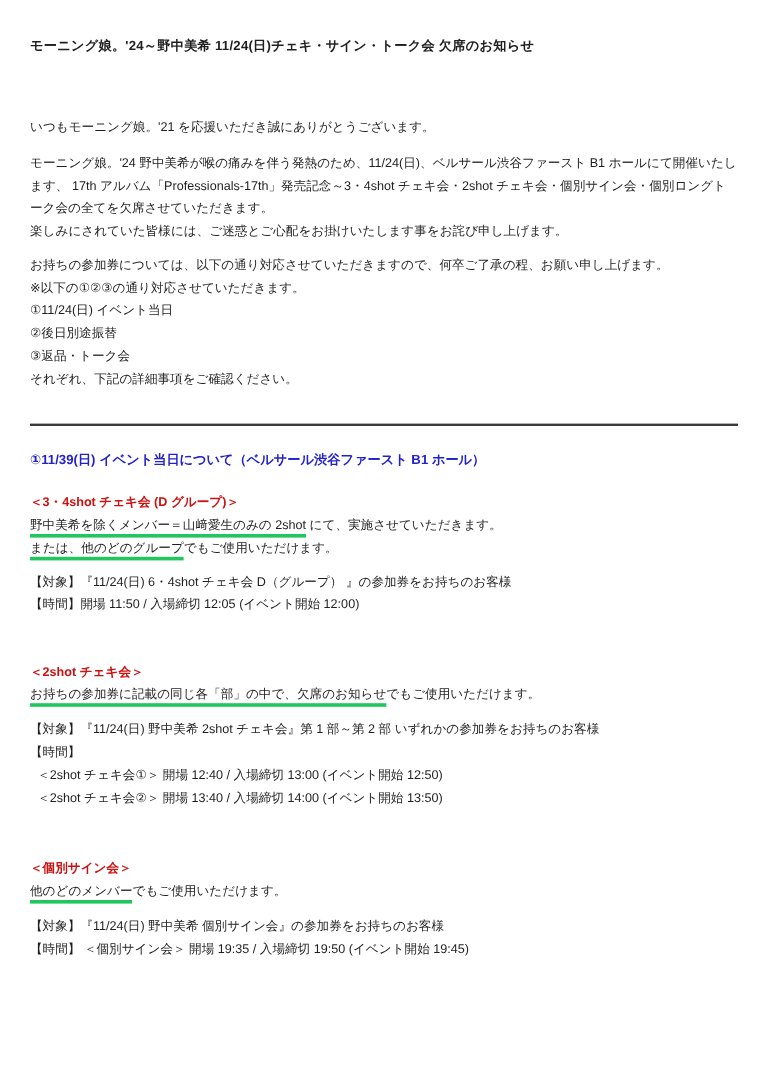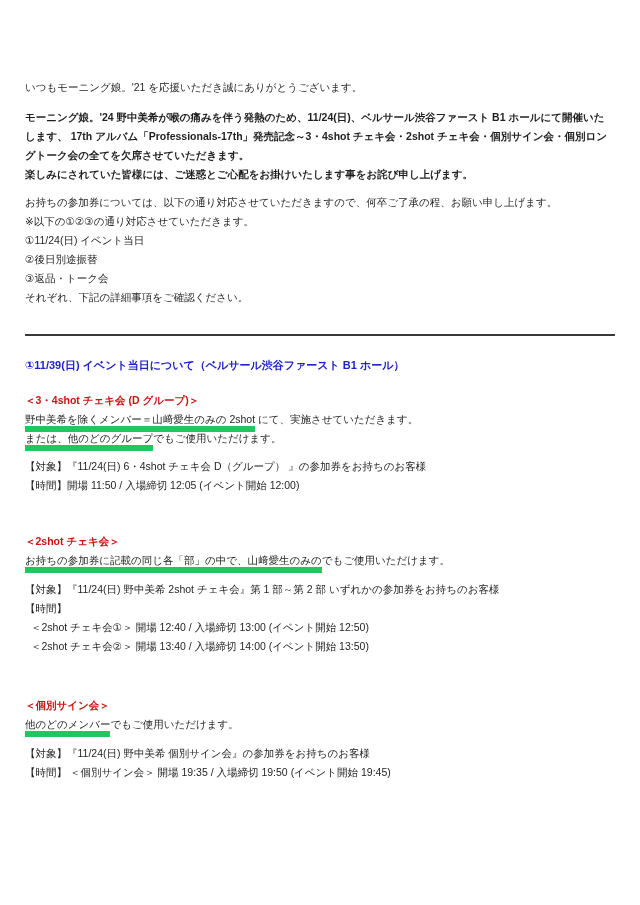--- a/index.html
+++ b/index.html
@@ -15,39 +15,40 @@
     line-height: 19px;
   }
   .line { margin: 0; }
   .title { font-weight: bold; font-size: 11px; letter-spacing: 0.2px; }
   .mt48 { margin-top: 48px; }
   .mt40 { margin-top: 40px; }
   .mt37 { margin-top: 37px; }
   .mt32 { }
   .mt20 { margin-top: 20px; }
   .mt16 { margin-top: 16px; }
-  .mt11 { margin-top: 11px; font-weight: bold; }
+  .mt11 { margin-top: 11px; }
   .mt10 { margin-top: 10px; }
   .mt9  { margin-top: 9px; }
   .rule {
     border: none;
     border-top: 2px solid var(--rule-color, #3a3a3a);
     margin: 27px 0 0 0;
     height: 0;
   }
   .h-blue { color: var(--blue, #2222cc); font-weight: bold; font-size: 11px; }
   .h-red  { color: var(--red, #cc1111); font-weight: bold; }
-  .u { border-bottom: 6px solid #22c55e; padding-bottom: 1px; }
+  .u { border-bottom: 3px solid #22c55e; padding-bottom: 1px; }
   .indent { padding-left: 6px; }
 </style>
 </head>
 <body style="color: rgb(31, 31, 31); background: rgb(255, 255, 255);">
 
 <div class="doc">
 
+  <div class="line title">モーニング娘。'24～野中美希 11/24(日)チェキ・サイン・トーク会 欠席のお知らせ</div>
 
   <div class="line mt48">いつもモーニング娘。'21 を応援いただき誠にありがとうございます。</div>
 
   <div class="mt11">
     <span>モーニング娘。'24 野中美希が喉の痛みを伴う発熱のため、11/24(日)、ベルサール渋谷ファースト B1 ホールにて開催いたします、</span>
     <span>17th アルバム「Professionals-17th」発売記念～3・4shot チェキ会・2shot チェキ会・個別サイン会・個別ロングトーク会の全てを欠席させていただきます。</span>
     <div class="line">楽しみにされていた皆様には、ご迷惑とご心配をお掛けいたします事をお詫び申し上げます。</div>
   </div>
 
   <div class="line mt9">お持ちの参加券については、以下の通り対応させていただきますので、何卒ご了承の程、お願い申し上げます。</div>
@@ -67,21 +68,21 @@
   <div>
     <div class="line h-red mt16">＜3・4shot チェキ会 (D グループ)＞</div>
     <div class="line"><span class="u">野中美希を除くメンバー＝山﨑愛生のみの 2shot</span><span> にて、実施させていただきます。</span></div>
     <div class="line"><span class="u">または、他のどのグループ</span><span>でもご使用いただけます。</span></div>
     <div class="line mt9">【対象】『11/24(日) 6・4shot チェキ会 D（グループ） 』の参加券をお持ちのお客様</div>
     <div class="line">【時間】開場 11:50 / 入場締切 12:05 (イベント開始 12:00)</div>
   </div>
 
   <div>
     <div class="line h-red mt37">＜2shot チェキ会＞</div>
-    <div class="line"><span class="u">お持ちの参加券に記載の同じ各「部」の中で、山﨑愛生のみの</span><span>でもご使用いただけます。</span></div>
+    <div class="line"><span class="u">お持ちの参加券に記載の同じ各「部」の中で、欠席のお知らせ</span><span>でもご使用いただけます。</span></div>
     <div class="line mt10">【対象】『11/24(日) 野中美希 2shot チェキ会』第 1 部～第 2 部 いずれかの参加券をお持ちのお客様</div>
     <div class="line">【時間】</div>
     <div class="line indent">＜2shot チェキ会①＞ 開場 12:40 / 入場締切 13:00 (イベント開始 12:50)</div>
     <div class="line indent">＜2shot チェキ会②＞ 開場 13:40 / 入場締切 14:00 (イベント開始 13:50)</div>
   </div>
 
   <div>
     <div class="line h-red mt40">＜個別サイン会＞</div>
     <div class="line"><span class="u">他のどのメンバー</span><span>でもご使用いただけます。</span></div>
     <div class="line mt10">【対象】『11/24(日) 野中美希 個別サイン会』の参加券をお持ちのお客様</div>

